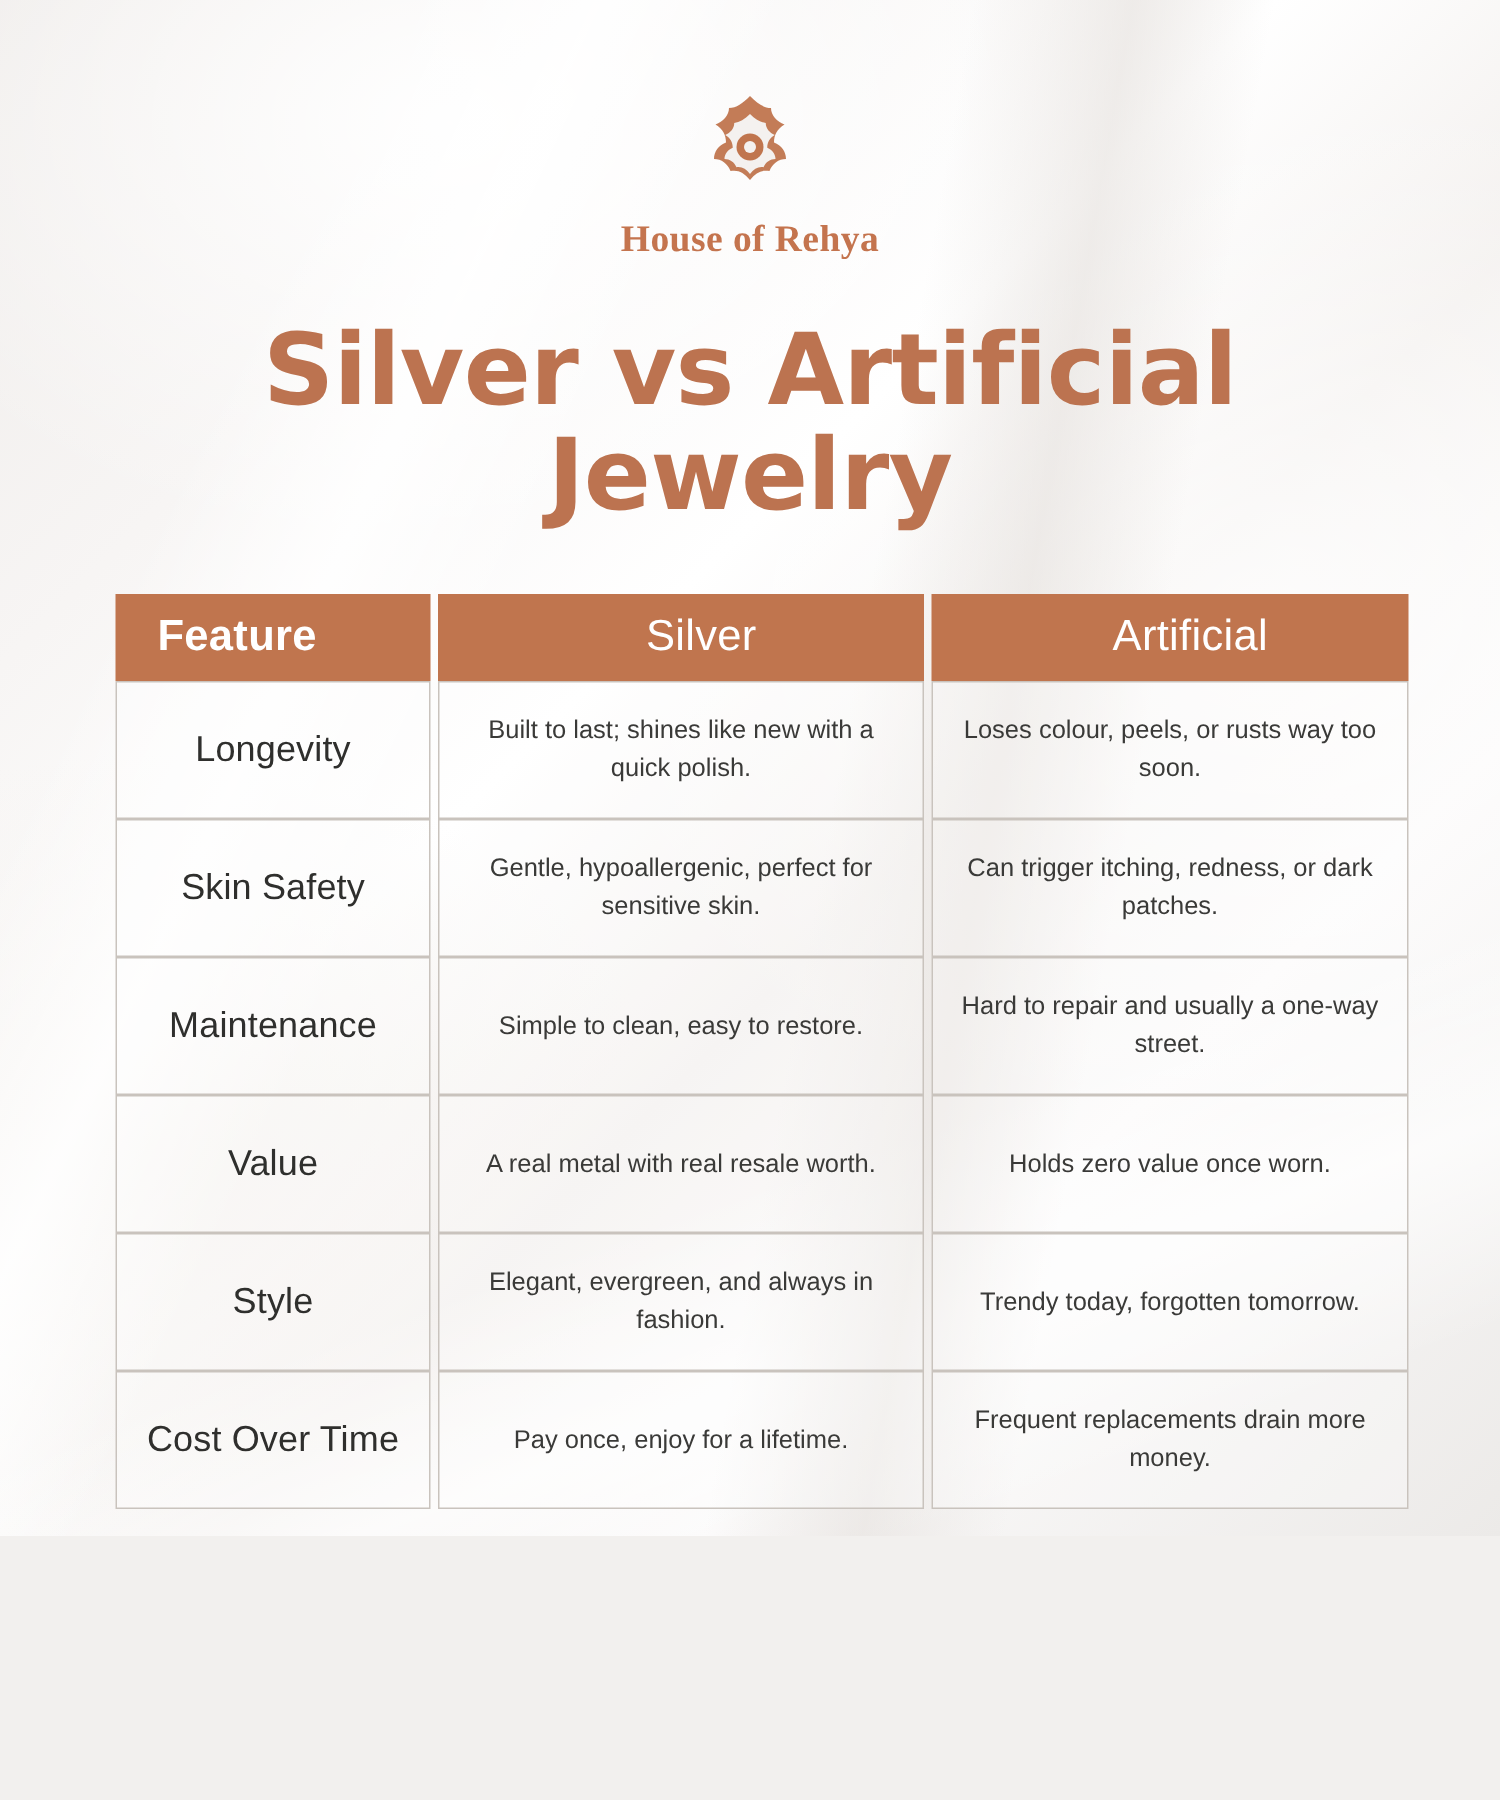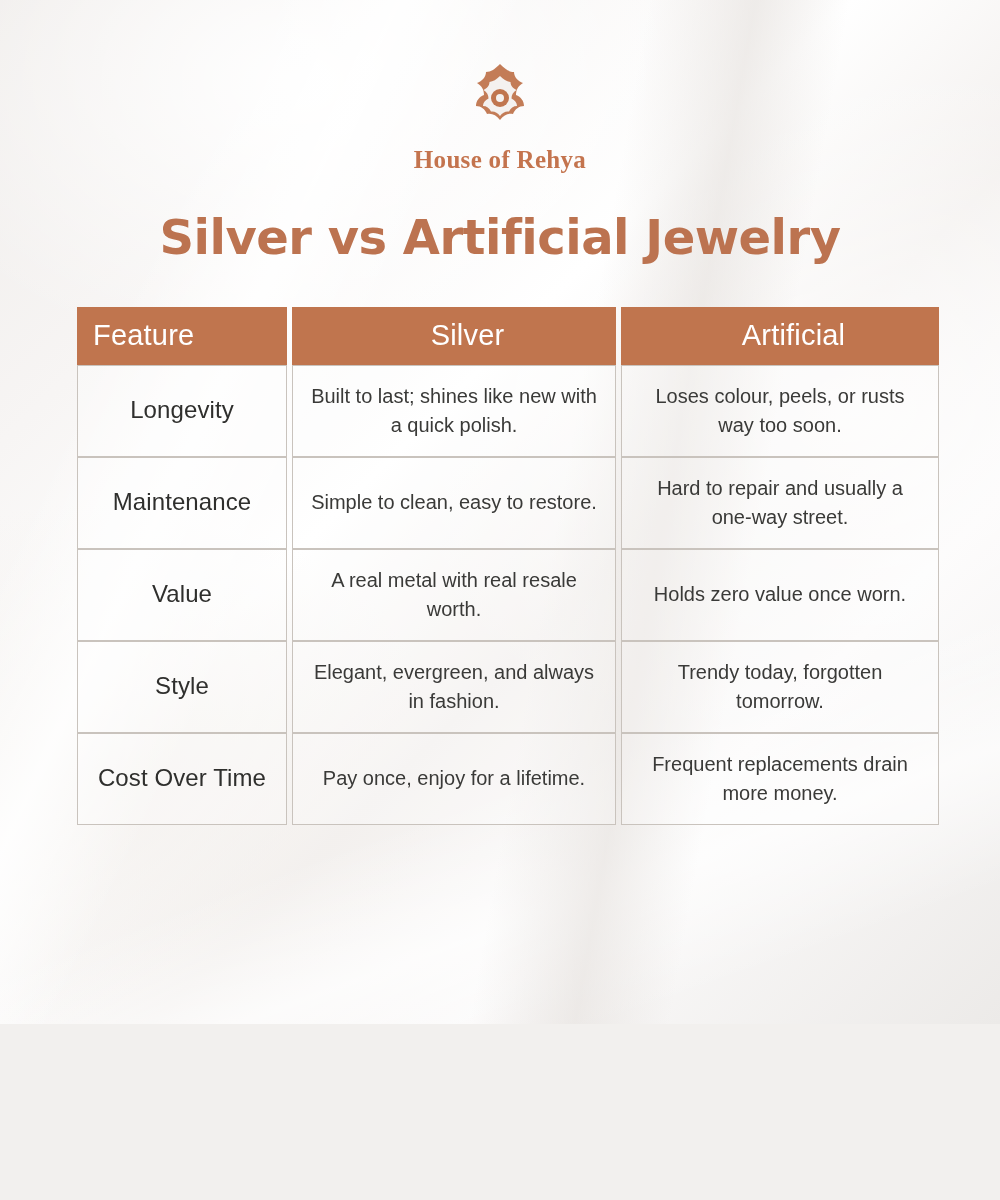--- a/index.html
+++ b/index.html
@@ -61,21 +61,21 @@
     color: #c4744e;
   }
 
   
   .title {
     margin: 38px auto 0;
     width: 720px;
     text-align: center;
     font-family: "DejaVu Sans", sans-serif;
     font-weight: bold;
-    font-size: 48px;
+    font-size: 66px;
     line-height: 1.06;
     letter-spacing: -0.5px;
     color: #bc7350;
   }
 
   
   .table-wrap {
     margin: 44px auto 0;
     width: 856px;
   }
@@ -94,29 +94,29 @@
     color: #ffffff;
     font-weight: normal;
     font-size: 29px;
     letter-spacing: 0.2px;
     height: 56px;
     vertical-align: middle;
     text-align: center;
     border: none;
     padding-left: 28px;
   }
-  thead th.feature-head { text-align: left; padding-left: 16px; }
+  thead th.feature-head { text-align: left; padding-left: 28px; font-weight: bold; }
 
   tbody td {
     background: rgba(255,255,255,0.30);
     border: 1px solid #c9c3bd;
     color: #3a3a38;
     text-align: center;
     vertical-align: middle;
-    font-size: 20px;
+    font-size: 17px;
     line-height: 1.45;
     padding: 16px 14px;
     height: 58px;
   }
   tbody td.feature-cell {
     font-size: 24px;
     color: #2f2f2d;
     letter-spacing: 0.1px;
   }
   tbody tr td:first-child { border-right: 1px solid #c9c3bd; }
@@ -157,20 +157,25 @@
             <th>Artificial</th>
           </tr>
         </thead>
         <tbody>
           <tr>
             <td class="feature-cell">Longevity</td>
             <td>Built to last; shines like new with a quick polish.</td>
             <td>Loses colour, peels, or rusts way too soon.</td>
           </tr>
           <tr>
+            <td class="feature-cell">Skin Safety</td>
+            <td>Gentle, hypoallergenic, perfect for sensitive skin.</td>
+            <td>Can trigger itching, redness, or dark patches.</td>
+          </tr>
+          <tr>
             <td class="feature-cell">Maintenance</td>
             <td>Simple to clean, easy to restore.</td>
             <td>Hard to repair and usually a one-way street.</td>
           </tr>
           <tr>
             <td class="feature-cell">Value</td>
             <td>A real metal with real resale worth.</td>
             <td>Holds zero value once worn.</td>
           </tr>
           <tr>

